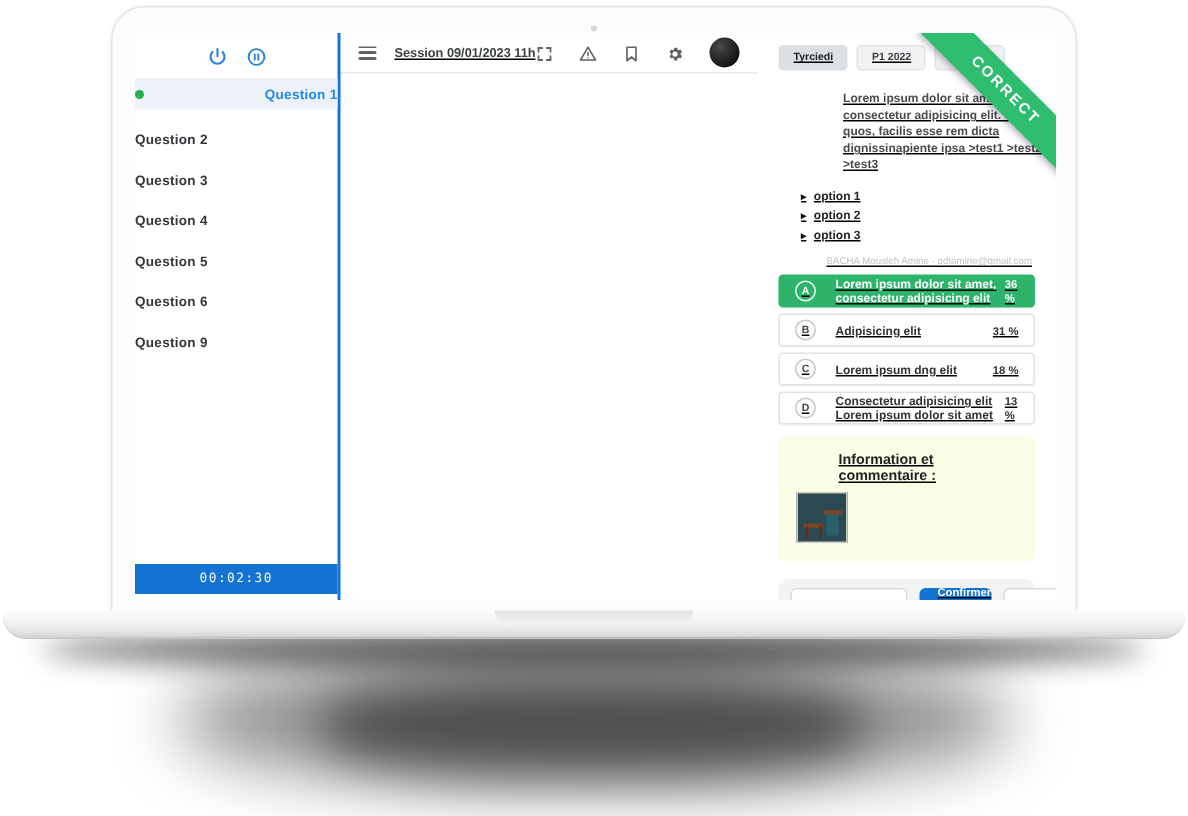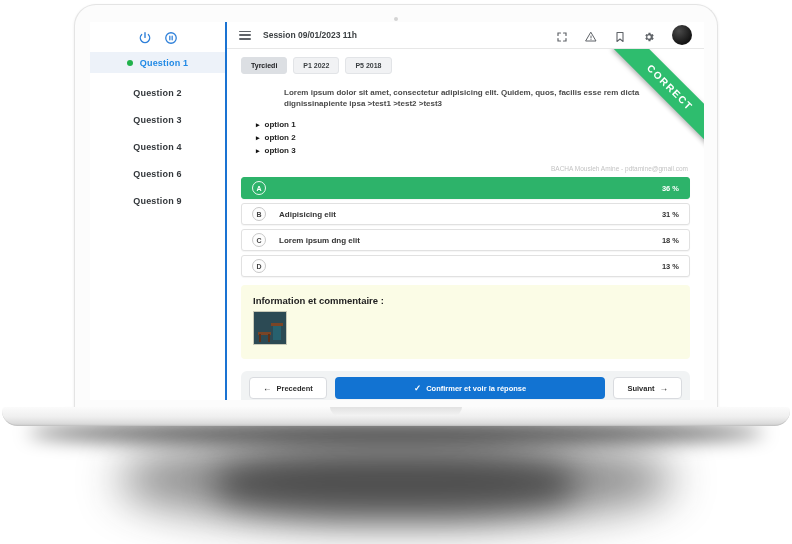--- a/index.html
+++ b/index.html
@@ -28,31 +28,31 @@
            border-radius:0 0 9px 9px; }
 
   
   .app { position:absolute; left:15px; top:17px; width:614px; height:378px;
          background:#ffffff; display:flex; overflow:hidden; }
 
   
   .sidebar { position:relative; width:137px; flex:none; border-right:2px solid #1a73d2; background:#fff; }
   .side-icons { display:flex; justify-content:center; gap:12px; padding:9px 0 7px; }
   .side-icons .icon-btn { width:14px; height:14px; color:#2f80d9; cursor:pointer; }
-  .q-item { height:27px; display:flex; align-items:center; justify-content:center;
+  .q-item { height:27px; display:flex; align-items:center; justify-content:space-between;
             font-size:9px; font-weight:700; color:#33373b; letter-spacing:.2px; cursor:pointer; }
   .q-item.active { background:#edf2f9; color:#2089e5; height:21px; margin-bottom:6px; }
   .q-dot { width:6px; height:6px; border-radius:50%; background:#21b24c; margin-right:7px; display:none; }
   .q-item.active .q-dot { display:inline-block; }
   .timer { position:absolute; left:0; right:0; bottom:4px; height:20px; background:#1273d2;
            color:#fff; font-family:"DejaVu Sans Mono", monospace; font-size:8.5px;
            display:flex; align-items:center; justify-content:center; letter-spacing:1px; }
 
   
-  .main { flex:1; display:flex; flex-direction:column; min-width:0; }
+  .main { flex:1; display:flex; flex-direction:row; min-width:0;text-decoration:underline; }
   .topbar { height:27px; flex:none; display:flex; align-items:center; padding:0 12px;
             border-bottom:1px solid #e7e7e7; background:#fff; }
   .hamburger { width:12px; height:9px; display:flex; flex-direction:column; justify-content:space-between; cursor:pointer; }
   .hamburger i { display:block; height:1.6px; background:#5f6368; border-radius:1px; }
   .tb-title { font-size:8.5px; color:#3c4043; font-weight:600; margin-left:12px; }
   .tb-right { margin-left:auto; display:flex; align-items:center; gap:17px; }
   .tb-ico { width:12px; height:12px; color:#5f6368; cursor:pointer; }
   .avatar { width:20px; height:20px; border-radius:50%; cursor:pointer;
             background:radial-gradient(circle at 35% 30%, #4a4a4a, #141414 70%); }
 
@@ -82,21 +82,21 @@
   .a-letter { width:14px; height:14px; flex:none; border-radius:50%; border:1px solid #c8c8c8;
               display:flex; align-items:center; justify-content:center; font-size:7px;
               font-weight:700; color:#444; margin-right:13px; background:#fdfdfd; }
   .answer.correct .a-letter { border-color:rgba(255,255,255,.9); background:transparent; color:#fff; }
   .a-text { font-size:8px; font-weight:600; color:#333; }
   .answer.correct .a-text { color:#fff; }
   .a-pct { margin-left:auto; font-size:7.5px; font-weight:700; color:#333; }
   .answer.correct .a-pct { color:#fff; }
 
   .infobox { background:#fbfce6; border-radius:4px; padding:10px 12px 12px; margin-top:8px; min-height:74px; }
-  .info-title { font-size:9.5px; font-weight:700; color:#222; margin-bottom:5px; }
+  .info-title { font-size:9.5px; font-weight:700; color:#222; margin-bottom:5px;margin-left:28px; }
   .info-text { font-size:8px; color:#333; margin-bottom:8px; }
   .thumb { position:relative; width:34px; height:34px; background:#2c4a54; border:1px solid #c9cab8;
            overflow:hidden; cursor:pointer; }
   .thumb .t-table-top { position:absolute; left:4px; top:20px; width:13px; height:2.5px; background:#7a4526; }
   .thumb .t-leg1 { position:absolute; left:5px; top:22px; width:1.5px; height:8px; background:#5e3018; }
   .thumb .t-leg2 { position:absolute; left:14px; top:22px; width:1.5px; height:8px; background:#5e3018; }
   .thumb .t-chair-back { position:absolute; right:5px; top:12px; width:8px; height:16px; background:#27616e; }
   .thumb .t-chair-rail { position:absolute; right:3px; top:11px; width:12px; height:2.5px; background:#7a4526; }
 
   .actions { margin-top:12px; height:34px; background:#f1f3f4; border-radius:6px;
@@ -144,26 +144,30 @@
         <div class="q-item">
             <span>Question 2</span>
           </div>
         <div class="q-item">
             <span>Question 3</span>
           </div>
         <div class="q-item">
             <span>Question 4</span>
           </div>
         <div class="q-item">
+            <span>Question 5</span>
+          </div>
+        <div class="q-item">
             <span>Question 6</span>
           </div>
         <div class="q-item">
             <span>Question 9</span>
           </div>
 
+        <div class="timer">00:02:30</div>
       </div>
 
       <div class="main">
 
         <div class="topbar">
           <span class="hamburger">
               <i></i>
               <i></i>
               <i></i>
             </span>
@@ -217,34 +221,36 @@
             <span class="marker">▸</span>
             <span>option 3</span>
           </div>
 
           <div class="ribbon">CORRECT</div>
 
           <div class="watermark">BACHA Mousleh Amine - pdtamine@gmail.com</div>
 
           <div class="answer correct">
             <span class="a-letter">A</span>
+            <span class="a-text">Lorem ipsum dolor sit amet, consectetur adipisicing elit</span>
             <span class="a-pct">36 %</span>
           </div>
           <div class="answer">
             <span class="a-letter">B</span>
             <span class="a-text">Adipisicing elit</span>
             <span class="a-pct">31 %</span>
           </div>
           <div class="answer">
             <span class="a-letter">C</span>
             <span class="a-text">Lorem ipsum dng elit</span>
             <span class="a-pct">18 %</span>
           </div>
           <div class="answer">
             <span class="a-letter">D</span>
+            <span class="a-text">Consectetur adipisicing elit Lorem ipsum dolor sit amet</span>
             <span class="a-pct">13 %</span>
           </div>
 
           <div class="infobox">
             <div class="info-title">Information et commentaire :</div>
             <div class="thumb">
               <span class="t-table-top"></span>
               <span class="t-leg1"></span>
               <span class="t-leg2"></span>
               <span class="t-chair-back"></span>

